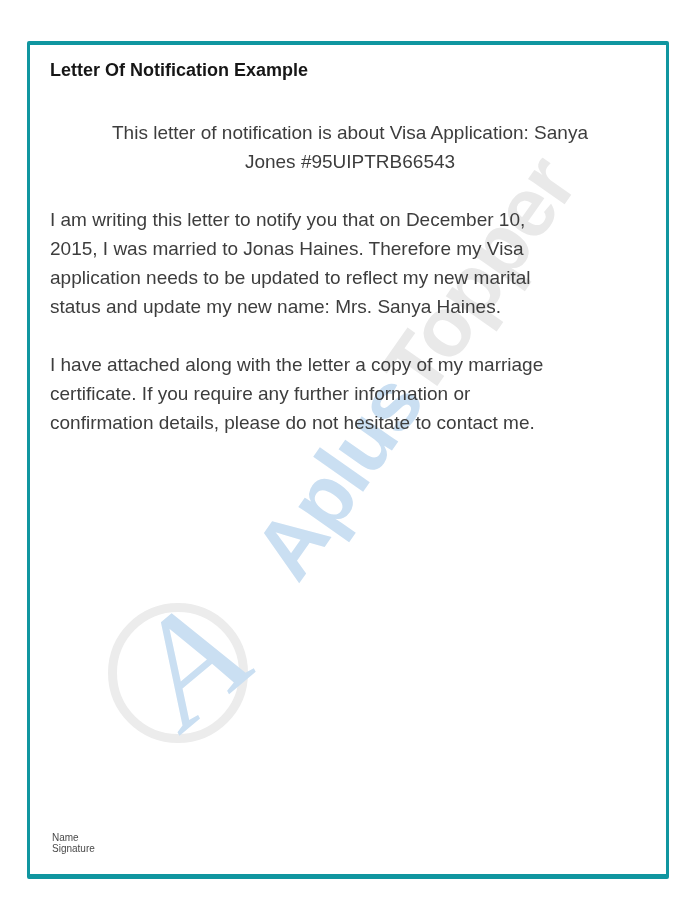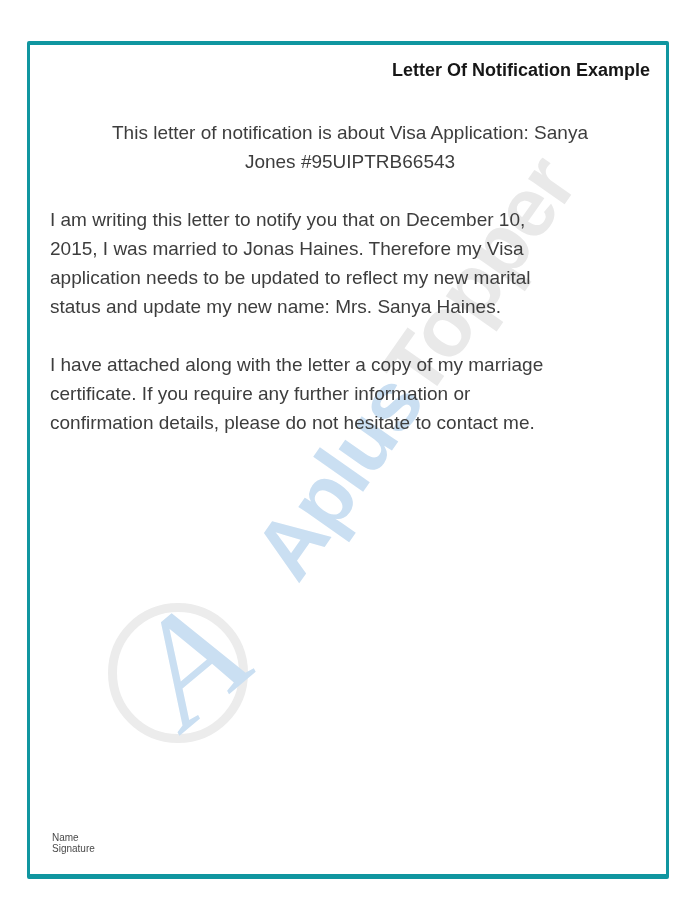--- a/index.html
+++ b/index.html
@@ -67,21 +67,21 @@
   .letter {
     position: absolute;
     left: 50px;
     top: 52px;
     width: 600px;
     z-index: 2;
     color: var(--body-text, #3d3d3d);
   }
   .letter-title {
     margin-top: 6px;
-    text-align: right;
+    text-align: left;
     font-size: 18px;
     line-height: 24px;
     font-weight: 700;
     color: var(--title-text, #161616);
   }
   .letter p {
     font-size: 19px;
     line-height: 29px;
     font-weight: 400;
     white-space: pre-line;

